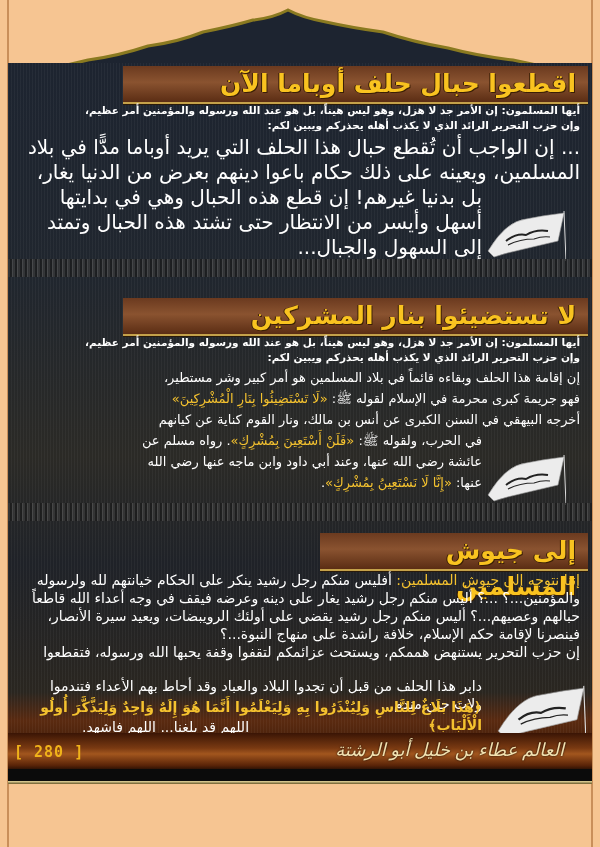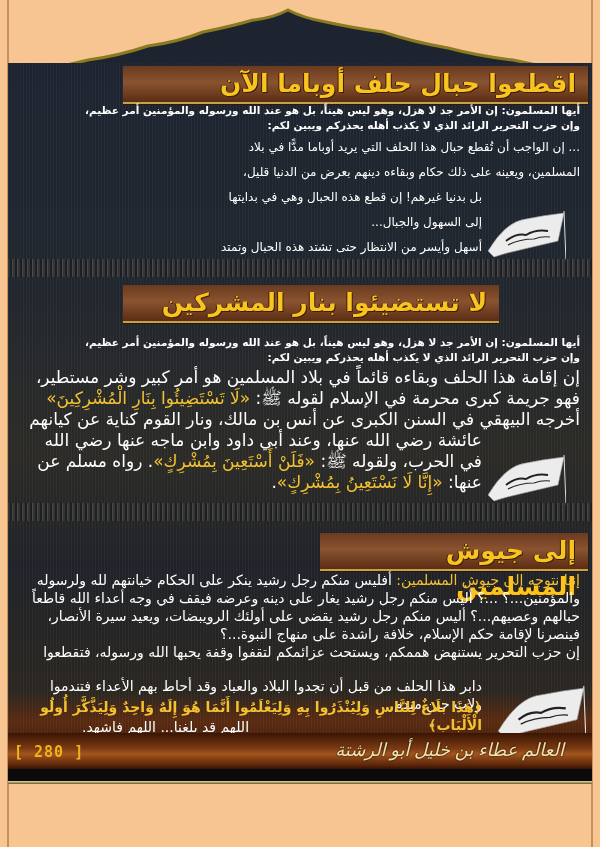--- a/index.html
+++ b/index.html
@@ -45,23 +45,23 @@
     text-shadow: 1px 1px 0 #3a1f05, -1px 0 0 #3a1f05;
     font-family: "DejaVu Sans", sans-serif;
     text-align: right;
   }
   .intro {
     position: absolute; right: 12px; direction: rtl; text-align: right;
     color: #ffffff; font-weight: bold; font-size: 10.5px; line-height: 15px;
   }
   .body-text {
     position: absolute; direction: rtl; text-align: right;
-    color: #ffffff; font-size: 17px; line-height: 21px;
+    color: #ffffff; font-size: 13px; line-height: 21px;
   }
-  .body-text.large { font-size: 12px; line-height: 25px; }
+  .body-text.large { font-size: 20px; line-height: 25px; }
   .body-text.small { font-size: 14px; line-height: 18px; }
   .gold { color: #f4c22f; }
   .flag {
     position: absolute; width: 80px; height: 50px;
   }
   .footer-strip {
     position: absolute; left: 0; width: 584px; height: 38px;
     background: linear-gradient(180deg, #3a1505 0%, #7a3a12 40%, #a2561e 55%, #5a2408 85%, #1a0a03 100%);
   }
   .footer-black {
@@ -97,50 +97,50 @@
 
     <div class="title-banner" style="left:115px; top:3px; width:465px;">
       <span>اقطعوا حبال حلف أوباما الآن</span>
     </div>
     <div class="intro" style="top:40px;">
       <div>أيها المسلمون: إن الأمر جد لا هزل، وهو ليس هيناً، بل هو عند الله ورسوله والمؤمنين أمر عظيم،</div>
       <div>وإن حزب التحرير الرائد الذي لا يكذب أهله يحذركم ويبين لكم:</div>
     </div>
     <div class="body-text large" style="right:12px; top:72px; width:565px;">
       <div>... إن الواجب أن تُقطع حبال هذا الحلف التي يريد أوباما مدًّا في بلاد</div>
-      <div>المسلمين، ويعينه على ذلك حكام وبقاءه دينهم بعرض من الدنيا قليل،</div>
+      <div>المسلمين، ويعينه على ذلك حكام باعوا دينهم بعرض من الدنيا يغار،</div>
     </div>
     <div class="body-text large" style="right:110px; top:122px; width:470px;">
       <div>بل بدنيا غيرهم! إن قطع هذه الحبال وهي في بدايتها</div>
+      <div>أسهل وأيسر من الانتظار حتى تشتد هذه الحبال وتمتد</div>
       <div>إلى السهول والجبال...</div>
-      <div>أسهل وأيسر من الانتظار حتى تشتد هذه الحبال وتمتد</div>
     </div>
     <svg class="flag" style="left:478px; top:148px;" viewBox="0 0 80 50">
       <path d="M2 40 Q20 10 40 8 Q60 4 78 2 L72 30 Q55 34 38 38 Q20 42 8 46 Z" fill="#ececec" stroke="#999" stroke-width="0.6"></path>
       <line x1="78" y1="0" x2="80" y2="50" stroke="#ddd" stroke-width="1"></line>
       <path d="M20 30 Q30 22 40 24 Q50 18 62 20" stroke="#222" stroke-width="2" fill="none"></path>
       <path d="M22 34 Q34 28 48 28 Q56 25 64 26" stroke="#222" stroke-width="1.2" fill="none"></path>
     </svg>
     <div class="crowd" style="top:196px;"></div>
 
-    <div class="title-banner" style="left:115px; top:222px; width:376px;">
+    <div class="title-banner" style="left:115px; top:235px; width:465px;">
       <span>لا تستضيئوا بنار المشركين</span>
     </div>
     <div class="intro" style="top:272px;">
       <div>أيها المسلمون: إن الأمر جد لا هزل، وهو ليس هيناً، بل هو عند الله ورسوله والمؤمنين أمر عظيم،</div>
       <div>وإن حزب التحرير الرائد الذي لا يكذب أهله يحذركم ويبين لكم:</div>
     </div>
     <div class="body-text" style="right:12px; top:304px; width:565px;">
       <div>إن إقامة هذا الحلف وبقاءه قائماً في بلاد المسلمين هو أمر كبير وشر مستطير،</div>
       <div><span>فهو جريمة كبرى محرمة في الإسلام لقوله ﷺ: </span><span class="gold">«لَا تَسْتَضِيئُوا بِنَارِ الْمُشْرِكِينَ»</span></div>
       <div>أخرجه البيهقي في السنن الكبرى عن أنس بن مالك، ونار القوم كناية عن كيانهم</div>
     </div>
     <div class="body-text" style="right:110px; top:367px; width:470px;">
+      <div><span>في الحرب، ولقوله ﷺ: </span><span class="gold">«فَلَنْ أَسْتَعِينَ بِمُشْرِكٍ»</span><span>. رواه مسلم عن</span></div>
       <div>عائشة رضي الله عنها، وعند أبي داود وابن ماجه عنها رضي الله</div>
-      <div><span>في الحرب، ولقوله ﷺ: </span><span class="gold">«فَلَنْ أَسْتَعِينَ بِمُشْرِكٍ»</span><span>. رواه مسلم عن</span></div>
       <div><span>عنها: </span><span class="gold">«إِنَّا لَا نَسْتَعِينُ بِمُشْرِكٍ»</span><span>.</span></div>
     </div>
     <svg class="flag" style="left:478px; top:392px;" viewBox="0 0 80 50">
       <path d="M2 40 Q20 10 40 8 Q60 4 78 2 L72 30 Q55 34 38 38 Q20 42 8 46 Z" fill="#ececec" stroke="#999" stroke-width="0.6"></path>
       <line x1="78" y1="0" x2="80" y2="50" stroke="#ddd" stroke-width="1"></line>
       <path d="M20 30 Q30 22 40 24 Q50 18 62 20" stroke="#222" stroke-width="2" fill="none"></path>
       <path d="M22 34 Q34 28 48 28 Q56 25 64 26" stroke="#222" stroke-width="1.2" fill="none"></path>
     </svg>
     <div class="crowd" style="top:440px;"></div>
 

